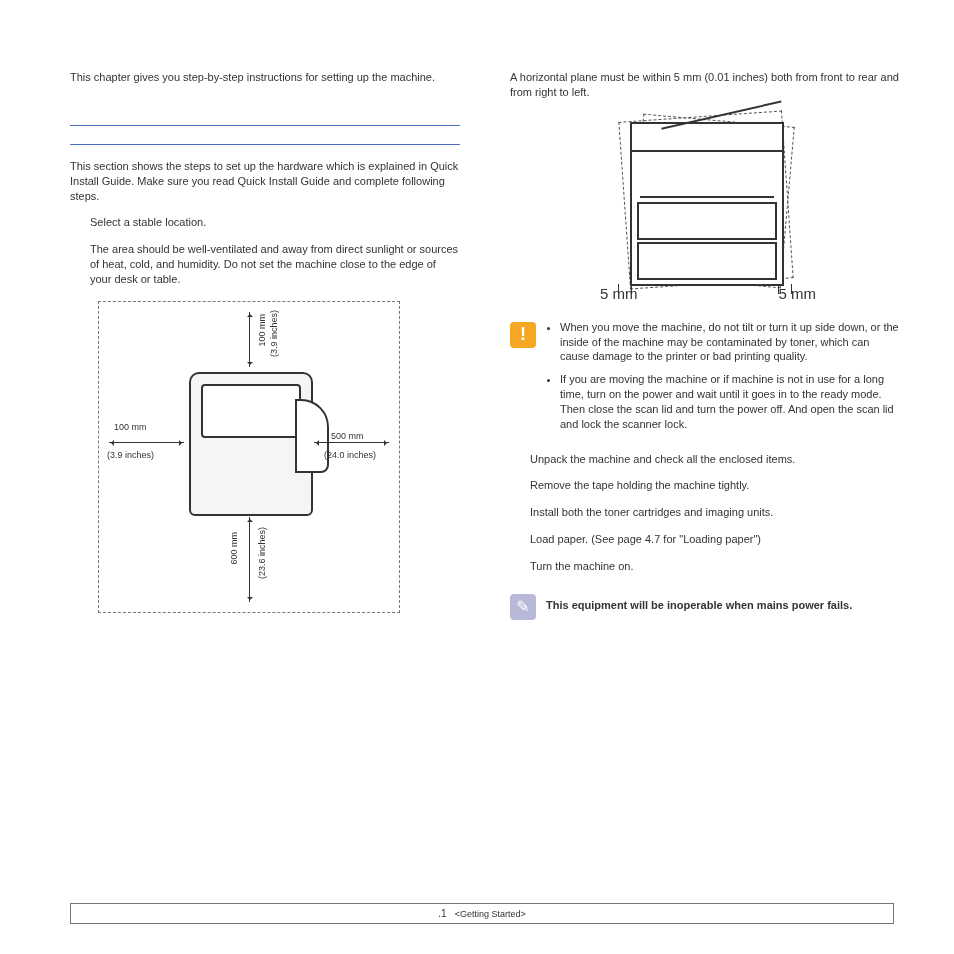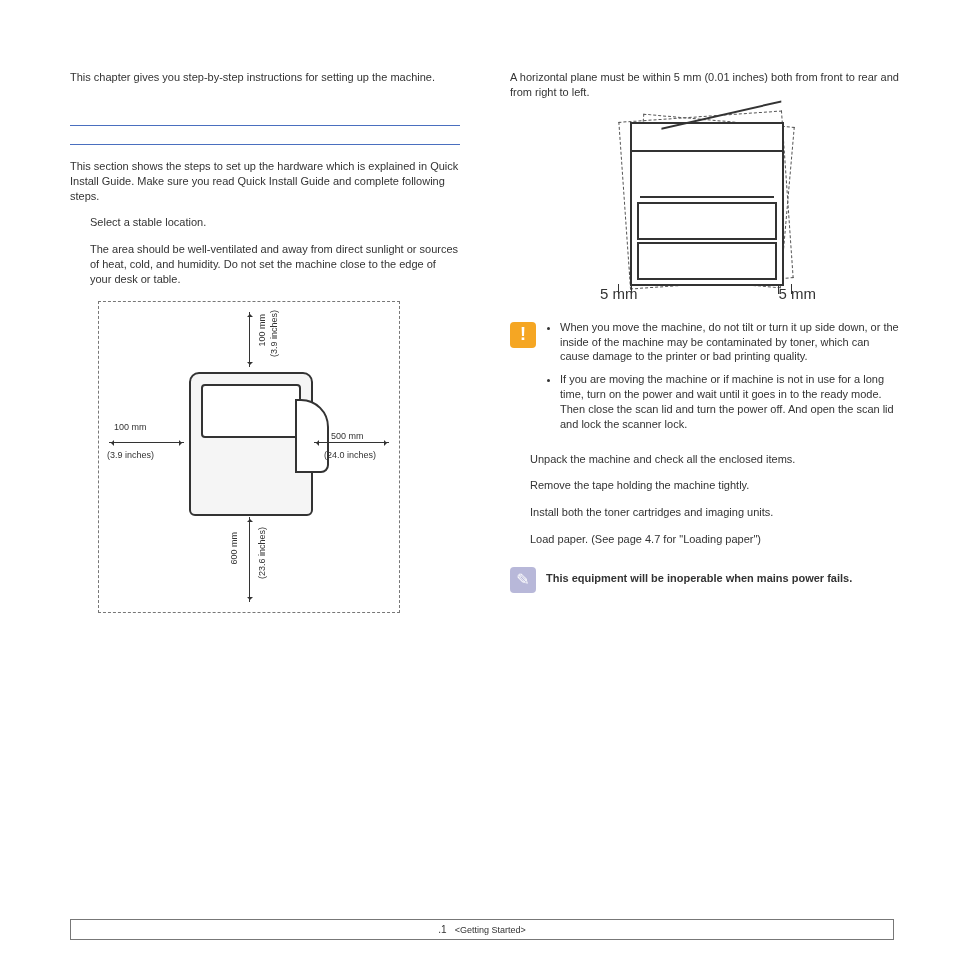--- a/index.html
+++ b/index.html
@@ -146,21 +146,21 @@
     border-radius:4px;
     display:flex;align-items:center;justify-content:center;
     color:#fff;font-size:16px;
     flex-shrink:0;
   }
   .callout ul{margin:0;padding-left:14px;}
   .callout li{margin-bottom:8px;line-height:1.35;}
   .step-list p{margin-left:20px;margin-bottom:12px;}
   .footer {
     position:absolute;
-    left:70px;right:60px;bottom:14px;
+    left:70px;right:60px;bottom:30px;
     border:1px solid #777;
     padding:4px 4px;
     text-align:center;
     font-size:10px;
   }
 </style>
 </head>
 <body>
 
 <div class="page">
@@ -218,20 +218,21 @@
         <li>When you move the machine, do not tilt or turn it up side down, or the inside of the machine may be contaminated by toner, which can cause damage to the printer or bad printing quality.</li>
         <li>If you are moving the machine or if machine is not in use for a long time, turn on the power and wait until it goes in to the ready mode. Then close the scan lid and turn the power off. And open the scan lid and lock the scanner lock.</li>
       </ul>
     </div>
 
     <div class="step-list">
       <p>Unpack the machine and check all the enclosed items.</p>
       <p>Remove the tape holding the machine tightly.</p>
       <p>Install both the toner cartridges and imaging units.</p>
       <p>Load paper. (See  page 4.7 for "Loading paper")</p>
+      <p>Turn the machine on.</p>
     </div>
 
     <div class="callout" style="margin-top:20px;">
       <div class="note-icon">✎</div>
       <p style="margin:4px 0 0 0;font-weight:bold;">This equipment will be inoperable when mains power fails.</p>
     </div>
   </div>
 </div>
 
 <div class="footer">

